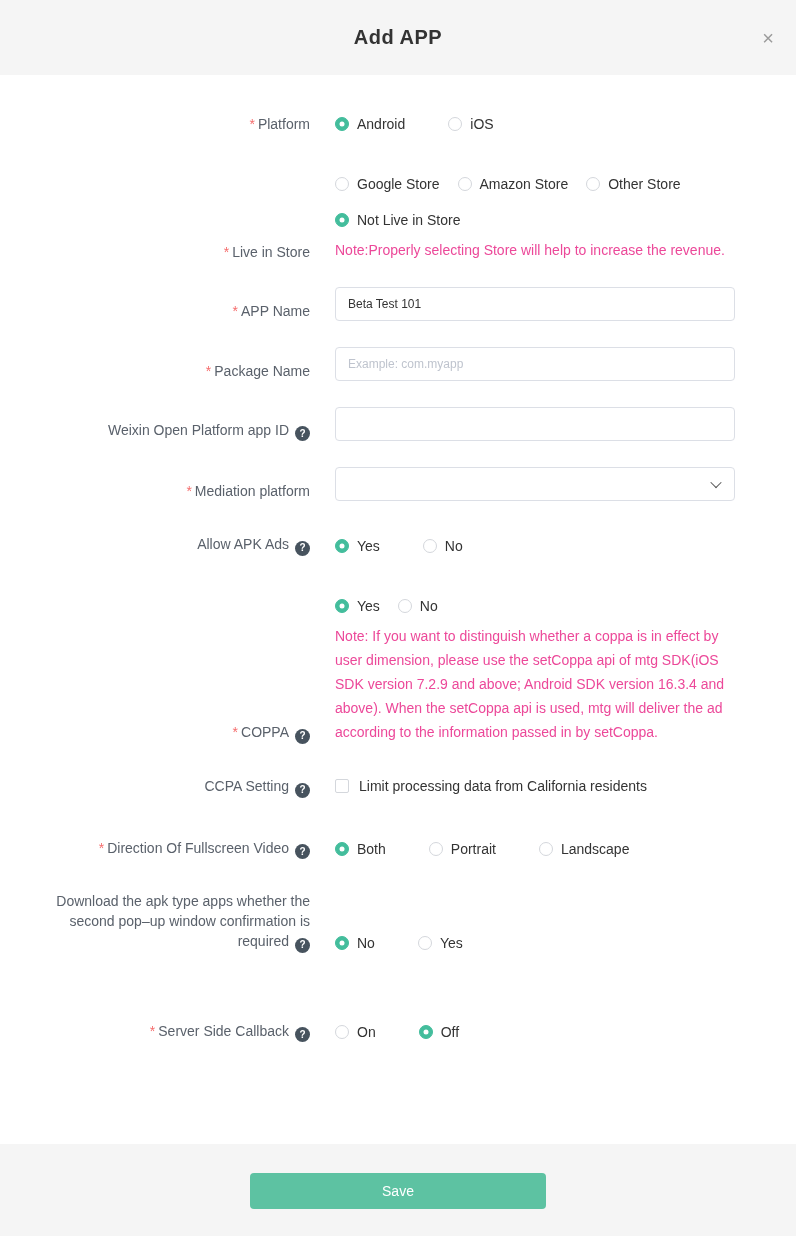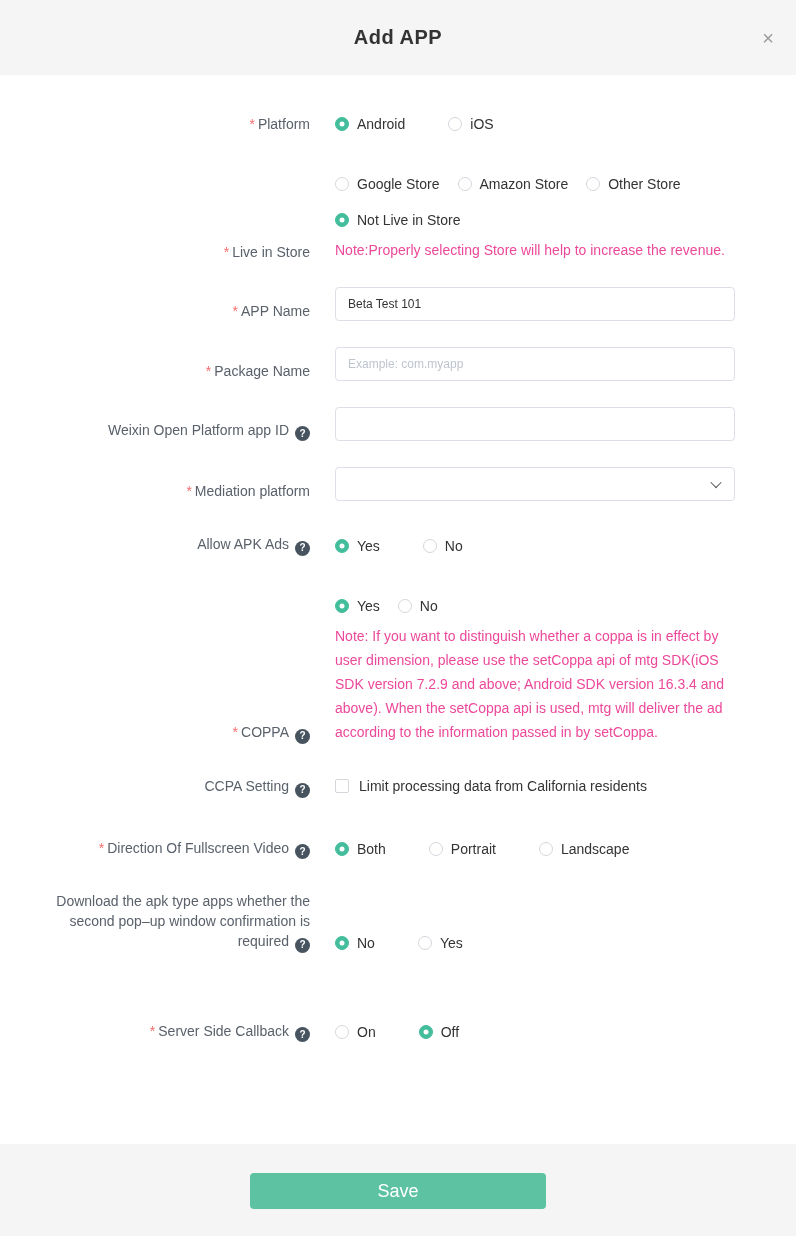--- a/index.html
+++ b/index.html
@@ -63,21 +63,21 @@
     transform:rotate(45deg) translate(-1px,-1px); }
 
   
   .note { margin-top:8px; width:400px; color:#ec4899; font-size:14px; line-height:24px; }
   .second-line { margin-top:16px; }
 
   
   .modal-footer { position:absolute; left:0; bottom:0; width:100%; height:92px; background:#f5f5f5; }
   .save-btn { display:block; margin:29px auto 0; width:296px; height:36px;
     background:#5dc2a2; color:#fff; border:none; border-radius:4px;
-    font-size:18px; cursor:pointer; font-family:"Liberation Sans","DejaVu Sans",sans-serif; }
+    font-size:14px; cursor:pointer; font-family:"Liberation Sans","DejaVu Sans",sans-serif; }
 </style>
 </head>
 <body>
 
 <div class="modal">
 
   <div class="modal-header">
     <div class="modal-title">Add APP</div>
     <div class="modal-close">×</div>
   </div>

